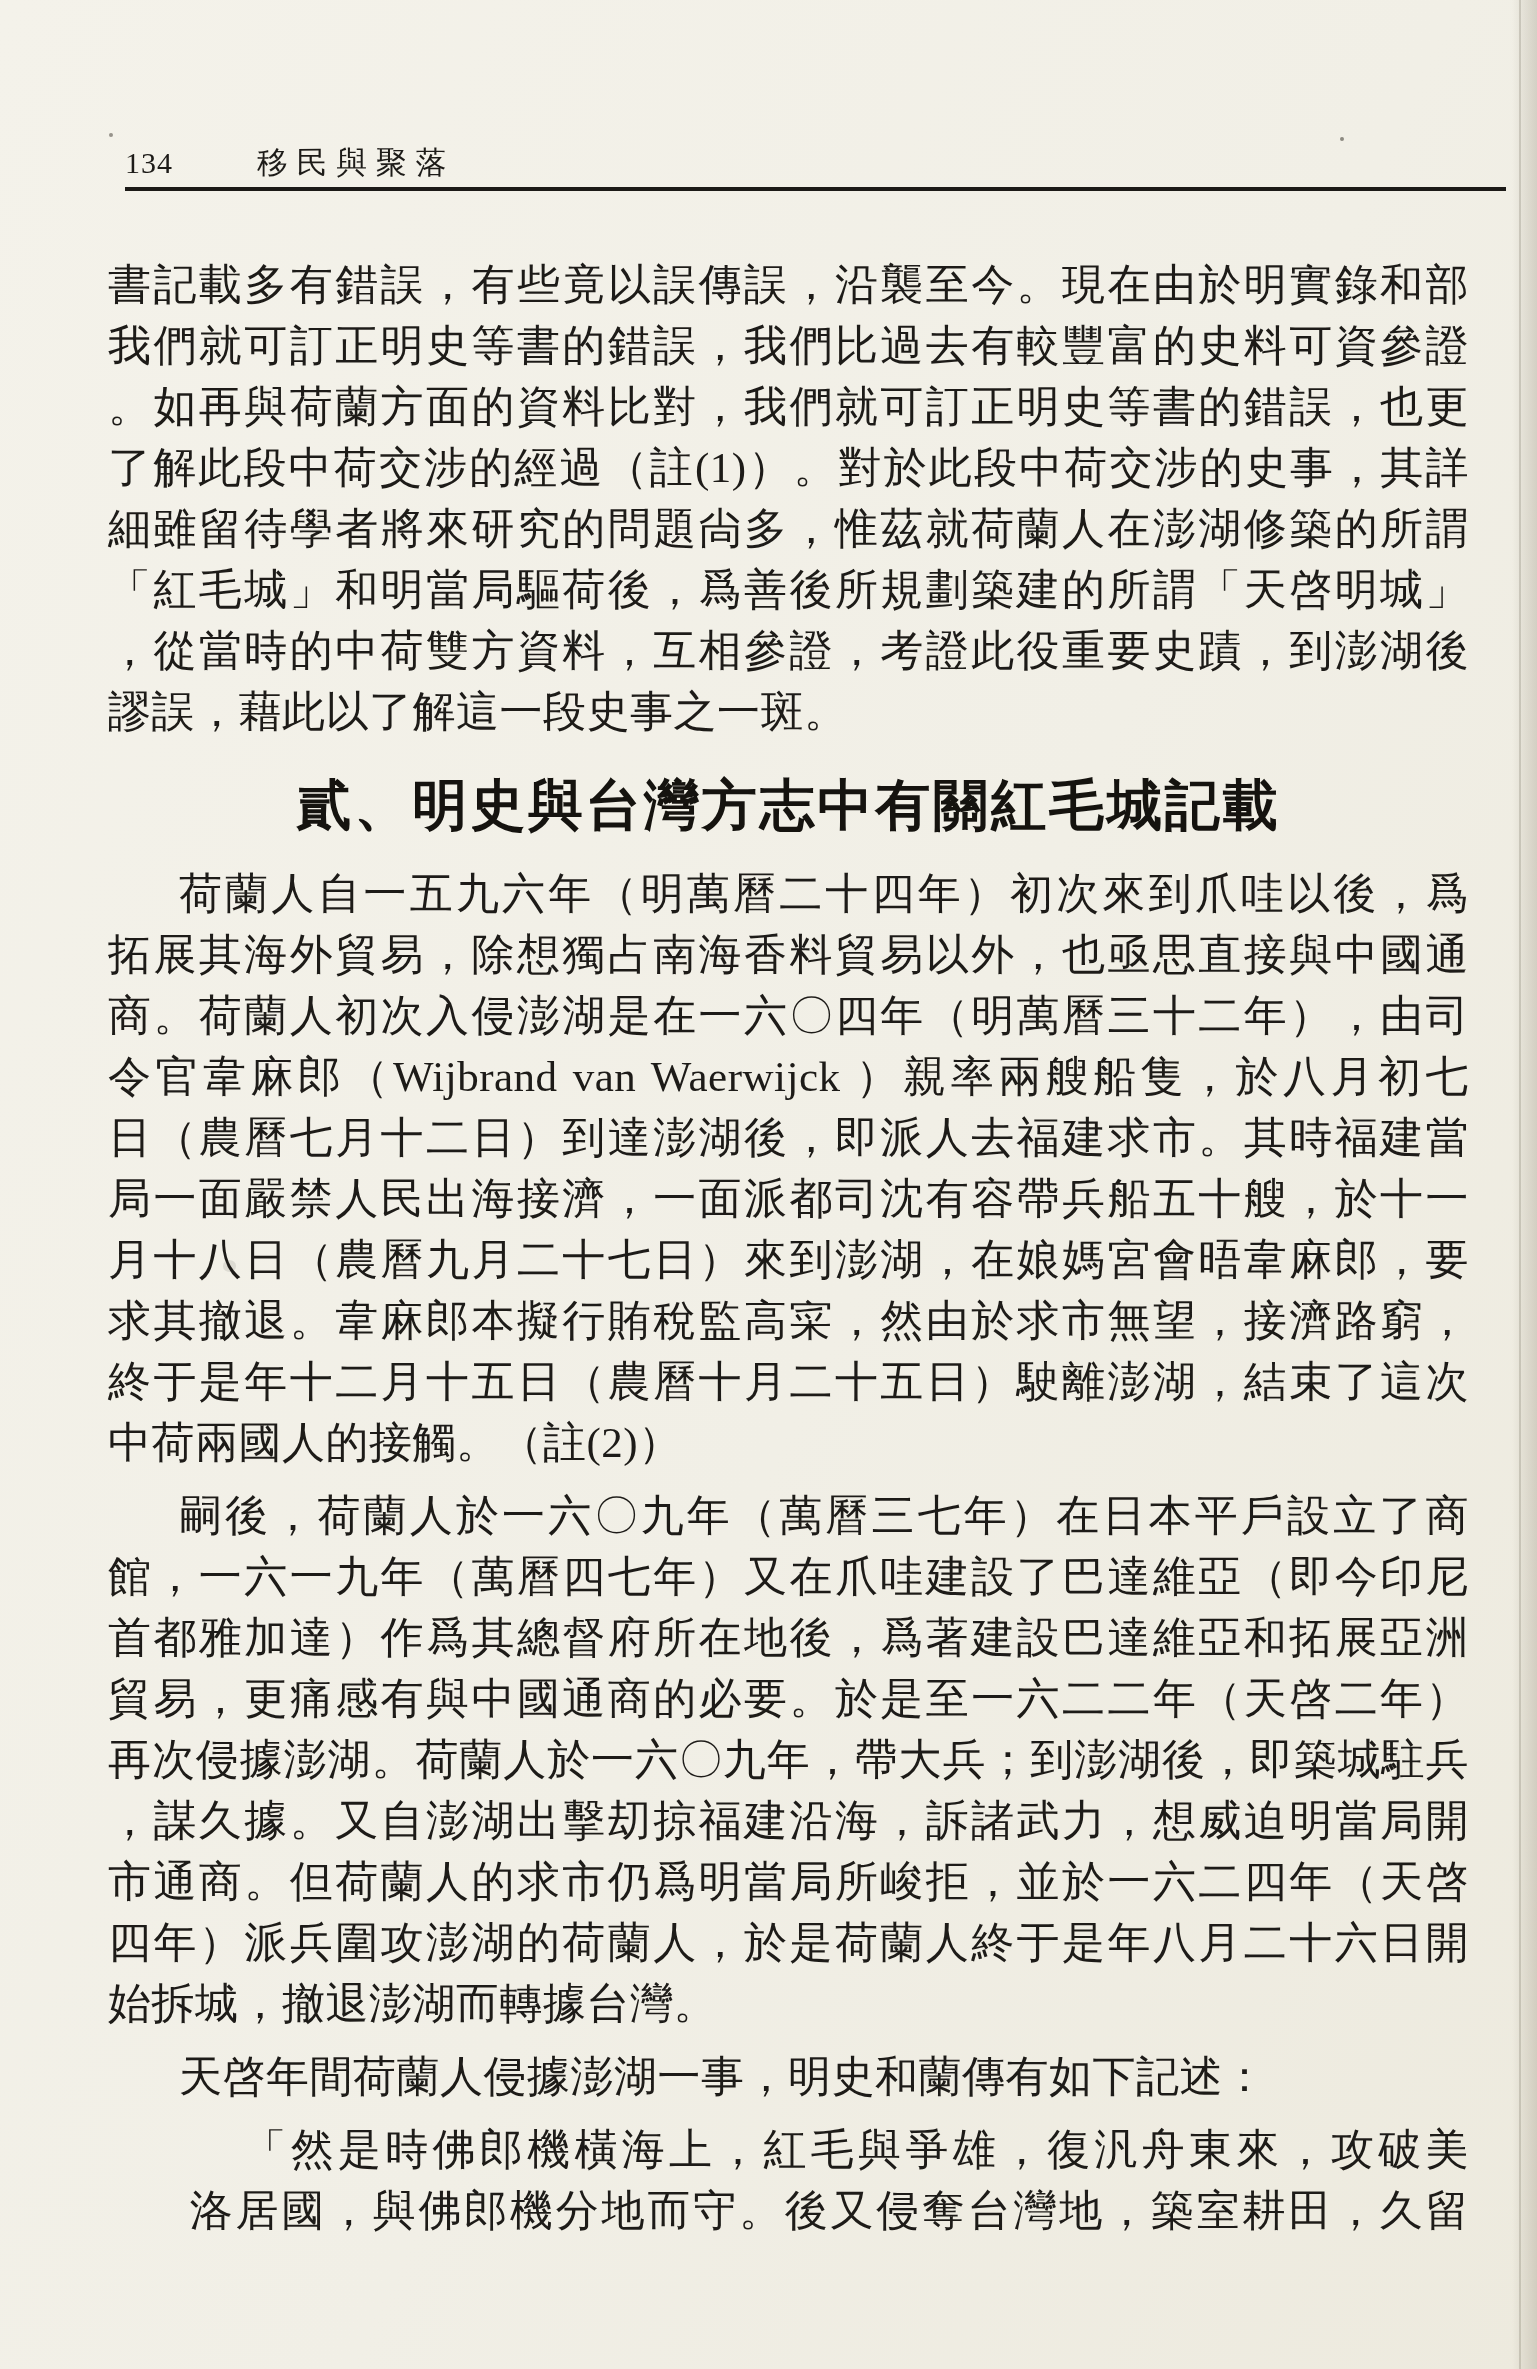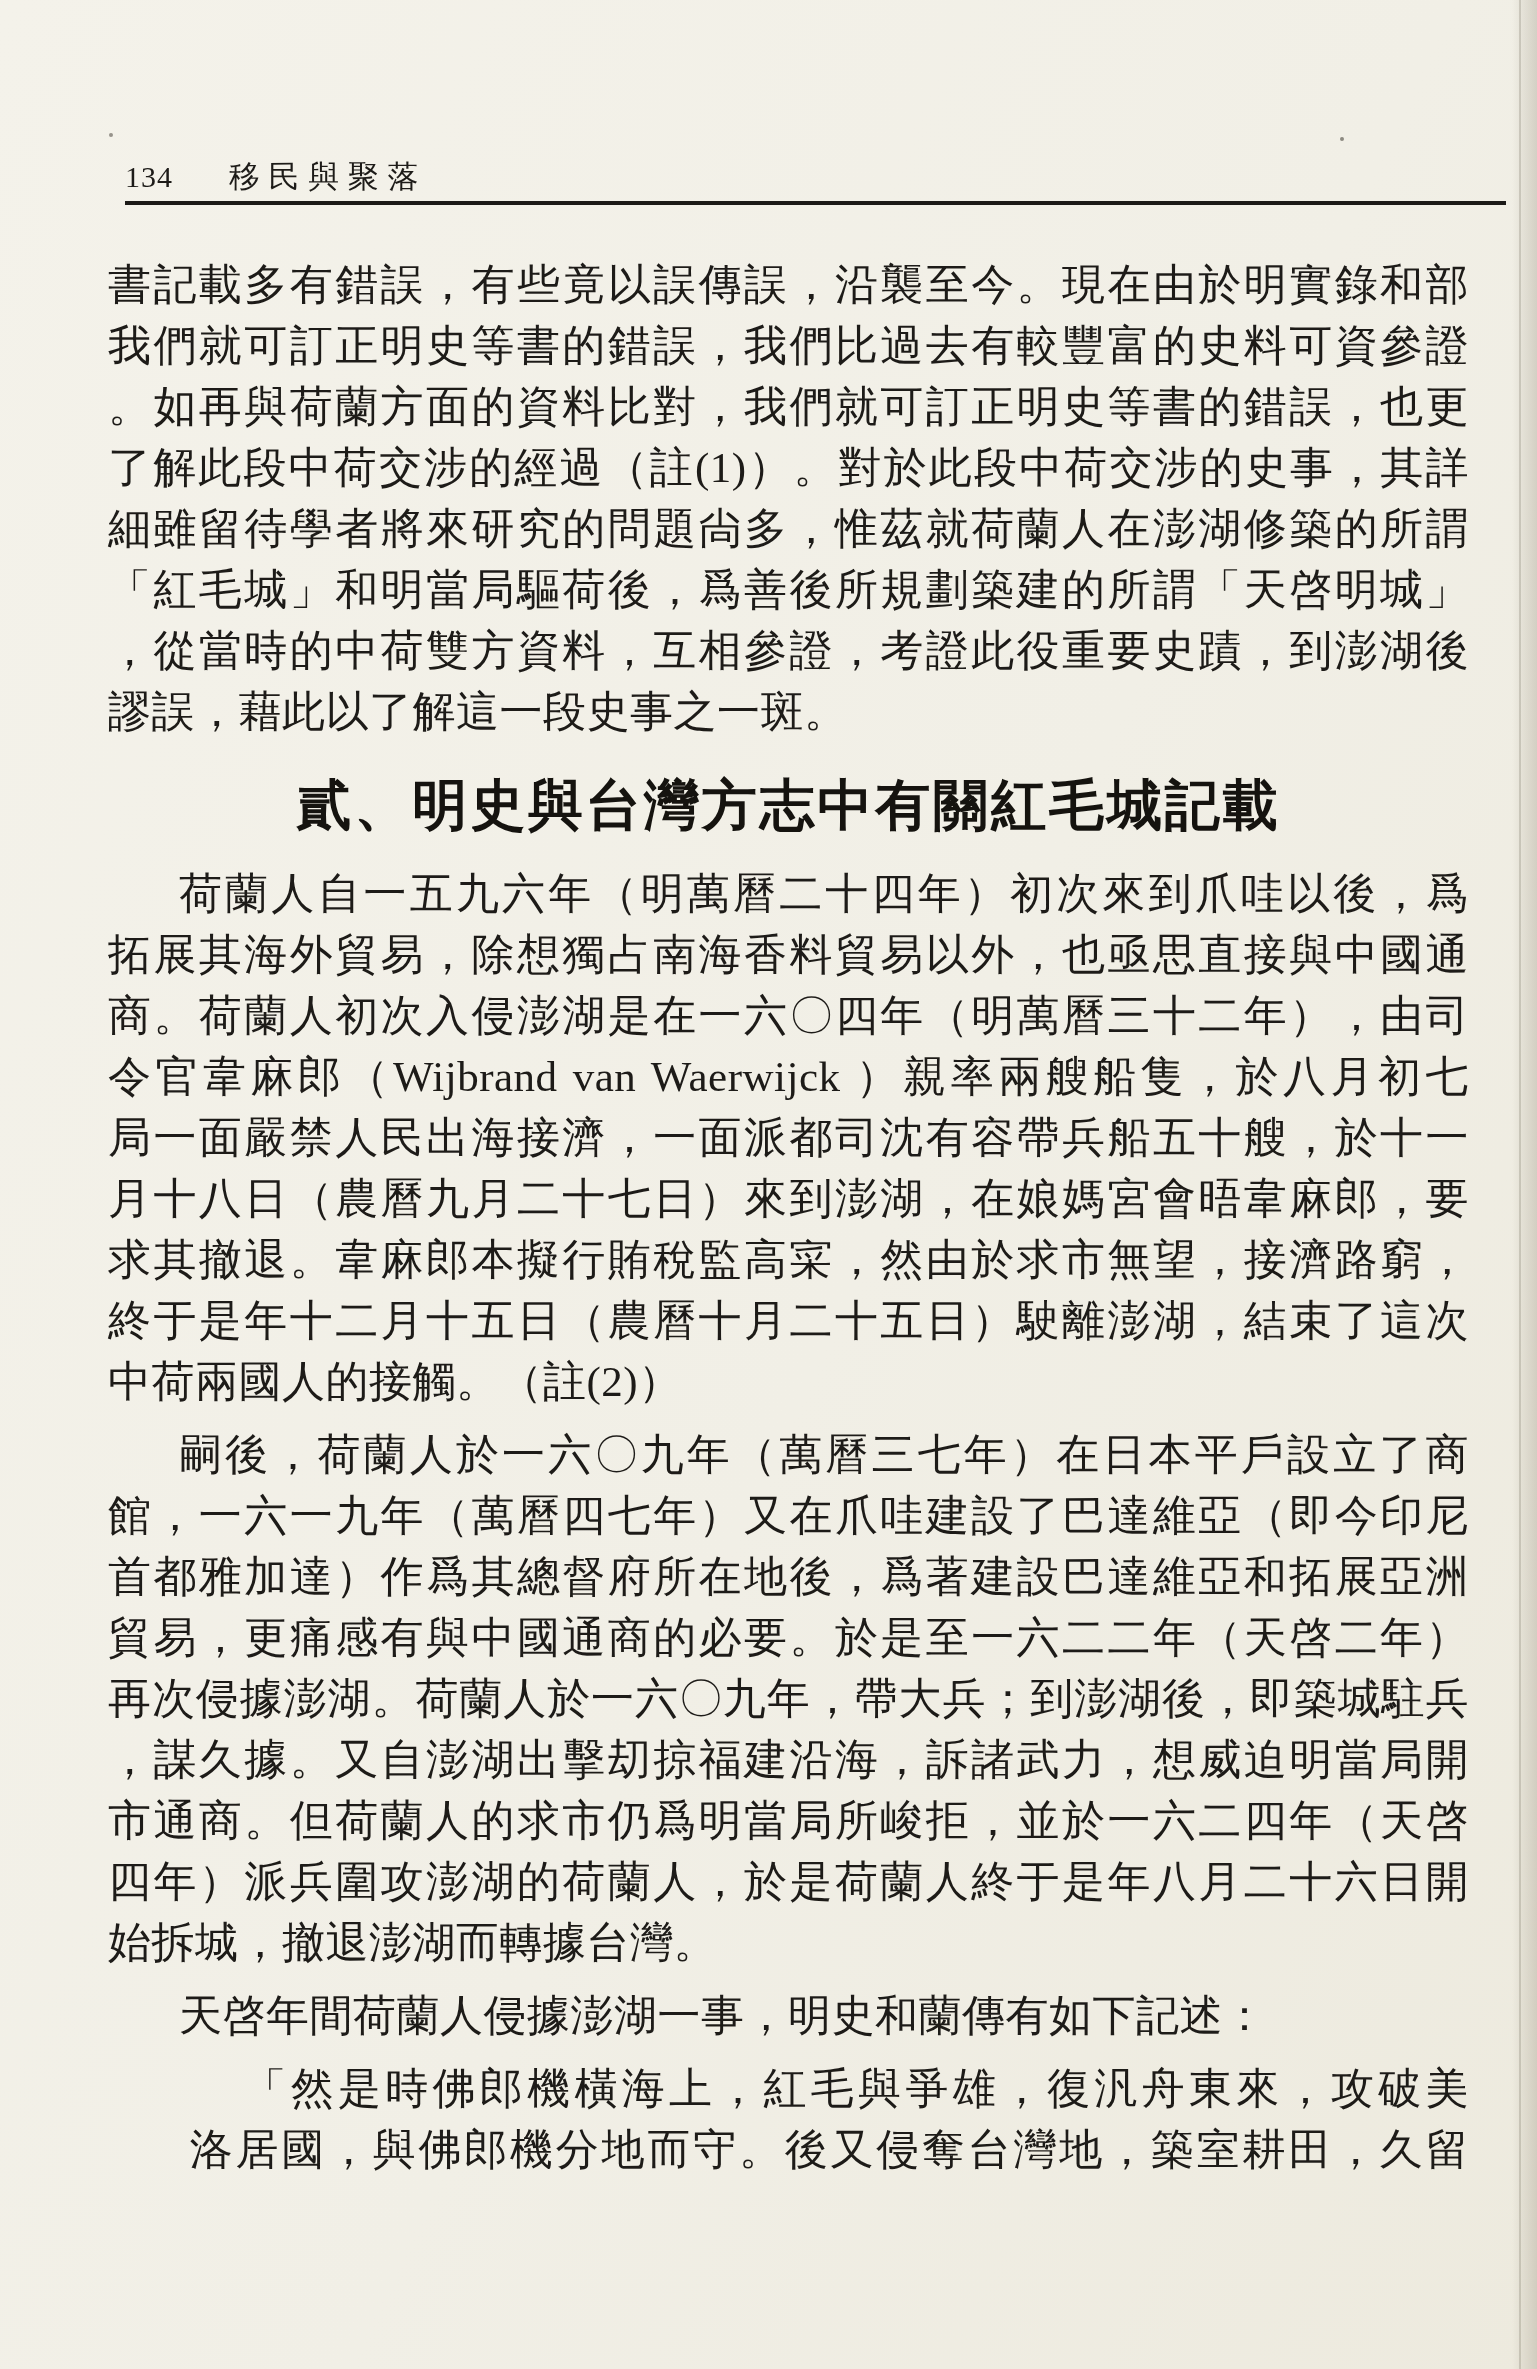--- a/index.html
+++ b/index.html
@@ -18,24 +18,24 @@
   .edge-shadow{position:absolute;top:0;right:0;width:25px;height:100%;
     background:linear-gradient(to right, rgba(0,0,0,0), rgba(110,100,80,0.22));}
   .edge-line{position:absolute;top:0;right:16.3px;width:1.9px;height:100%;background:rgba(95,90,75,0.22);}
   .speck{position:absolute;background:#4a463e;border-radius:50%;}
   .speck.s1{left:109px;top:133px;width:3.8px;height:3.8px;opacity:.55;}
   .speck.s2{left:1340px;top:137px;width:3.8px;height:3.8px;opacity:.6;}
   .speck.s3{left:223px;top:1260px;width:13.4px;height:11.5px;opacity:.12;border-radius:50%;}
 
   
   .page-header{
-    position:absolute;left:125px;top:160px;width:1381px;
+    position:absolute;left:125px;top:146px;width:1381px;
     border-bottom:4.8px solid #1c1a17;
     padding-bottom:7.7px;
-    display:flex;align-items:flex-end;gap:56px;
+    display:flex;align-items:flex-end;gap:84px;
   }
   .page-number{font-size:30px;line-height:33px;letter-spacing:1px;}
   .running-title{font-size:31px;line-height:33px;letter-spacing:8.6px;}
 
   
   .page-body{position:absolute;left:96px;top:242px;width:1385px;}
   .paragraph{margin:12px;}
   .ln{
     font-size:43px;
     line-height:61px;
@@ -85,20 +85,21 @@
         <div class="ln">「紅毛城」和明當局驅荷後，爲善後所規劃築建的所謂「天啓明城」</div>
         <div class="ln">，從當時的中荷雙方資料，互相參證，考證此役重要史蹟，到澎湖後</div>
         <div class="ln last-left">謬誤，藉此以了解這一段史事之一斑。</div>
       </div>
       <h2 class="section-heading">貳、明史與台灣方志中有關紅毛城記載</h2>
       <div class="paragraph">
         <div class="ln ind2">荷蘭人自一五九六年（明萬曆二十四年）初次來到爪哇以後，爲</div>
         <div class="ln">拓展其海外貿易，除想獨占南海香料貿易以外，也亟思直接與中國通</div>
         <div class="ln">商。荷蘭人初次入侵澎湖是在一六〇四年（明萬曆三十二年），由司</div>
         <div class="ln">令官韋麻郎（Wijbrand van Waerwijck ）親率兩艘船隻，於八月初七</div>
+        <div class="ln">日（農曆七月十二日）到達澎湖後，即派人去福建求市。其時福建當</div>
         <div class="ln">局一面嚴禁人民出海接濟，一面派都司沈有容帶兵船五十艘，於十一</div>
         <div class="ln">月十八日（農曆九月二十七日）來到澎湖，在娘媽宮會晤韋麻郎，要</div>
         <div class="ln">求其撤退。韋麻郎本擬行賄稅監高寀，然由於求市無望，接濟路窮，</div>
         <div class="ln">終于是年十二月十五日（農曆十月二十五日）駛離澎湖，結束了這次</div>
         <div class="ln last-left">中荷兩國人的接觸。（註(2)）</div>
       </div>
       <div class="paragraph">
         <div class="ln ind2">嗣後，荷蘭人於一六〇九年（萬曆三七年）在日本平戶設立了商</div>
         <div class="ln">館，一六一九年（萬曆四七年）又在爪哇建設了巴達維亞（即今印尼</div>
         <div class="ln">首都雅加達）作爲其總督府所在地後，爲著建設巴達維亞和拓展亞洲</div>

